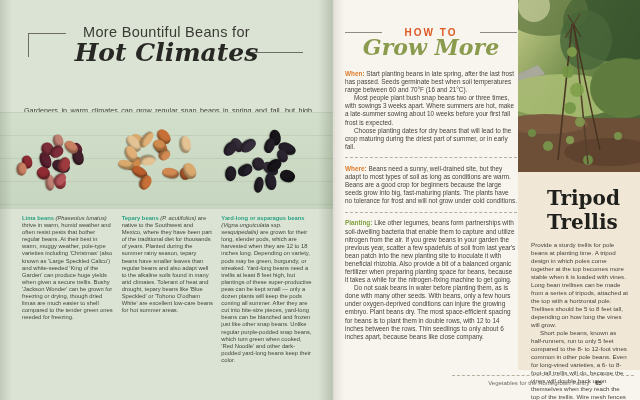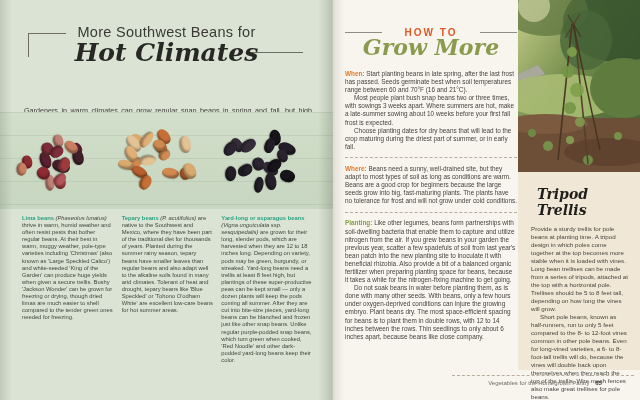--- a/index.html
+++ b/index.html
@@ -34,39 +34,39 @@
   .rp-body{position:absolute;top:70px;left:345px;width:172px;font-size:6.4px;line-height:8.1px;color:#44443e;text-align:left;}
   .rp-body p{margin:0;}
   .rp-body p.indent{text-indent:9px;}
   .divider{border-top:1px dashed #b6af9f;margin:6.5px 0;}
   .lbl{font-weight:700;}
   .lbl-orange{color:#dd7a2c;}
   .lbl-green{color:#7fa03c;}
 
   .rp-photo{position:absolute;left:518px;top:0;width:122px;height:172px;overflow:hidden;}
   .sidebar{position:absolute;left:518px;top:172px;width:122px;height:198px;background:#f1e7d6;box-sizing:border-box;padding:14px 11px 0 13px;}
-  .sb-title{margin:0 0 7px 6px;font-family:"DejaVu Serif",serif;font-style:italic;font-weight:700;font-size:14px;color:#1f1f1c;}
+  .sb-title{margin:0 0 7px 16px;font-family:"DejaVu Serif",serif;font-weight:700;font-size:20px;color:#1f1f1c;}
   .sb-body{font-size:6.2px;line-height:8px;color:#45453f;}
   .sb-body p{margin:0;}
   .sb-body p.indent{text-indent:9px;}
 
   .footer-rule{position:absolute;left:452px;top:375px;width:182px;border-top:1px dashed #b6af9f;}
   .rp-footer{position:absolute;left:420px;top:380px;width:250px;text-align:center;font-size:6px;color:#6d6d64;}
   .rp-footer .pageno{font-weight:700;color:#3a3a35;margin-left:4px;}
 </style>
 </head>
 <body>
 
 <div class="spread">
 
   <div class="page-left">
     <div class="hr-a"></div>
     <div class="hr-b"></div>
     <div class="hr-c"></div>
-    <div class="lp-kicker">More Southwest Beans for</div>
+    <div class="lp-kicker">More Bountiful Beans for</div>
     <div class="lp-title">Hot Climates</div>
     <div class="lp-intro">Gardeners in warm climates can grow regular snap beans in spring and fall, but high temperatures in summer can cause blossoms to fail, resulting in few beans. Lima beans, tepary beans, and yard-long beans don't have this problem and thrive in weather too hot for other beans.</div>
 
     <div class="lp-photo">
       <div class="grain"></div>
       <div id="pile-lima">
           <div class="bean" style="left: 21.4px; top: 45.3px; width: 12.7px; height: 9.7px; background: rgb(142, 43, 51); transform: rotate(80deg);"></div>
           <div class="bean" style="left: 37.4px; top: 43.3px; width: 17.3px; height: 10.8px; background: rgb(90, 32, 48); transform: rotate(74deg);"></div>
           <div class="bean" style="left: 41.6px; top: 66.4px; width: 15.9px; height: 9.2px; background: rgb(192, 130, 116); transform: rotate(90deg);"></div>
           <div class="bean" style="left: 53.5px; top: 64.5px; width: 12.9px; height: 10.7px; background: rgb(158, 59, 63); transform: rotate(88deg);"></div>

